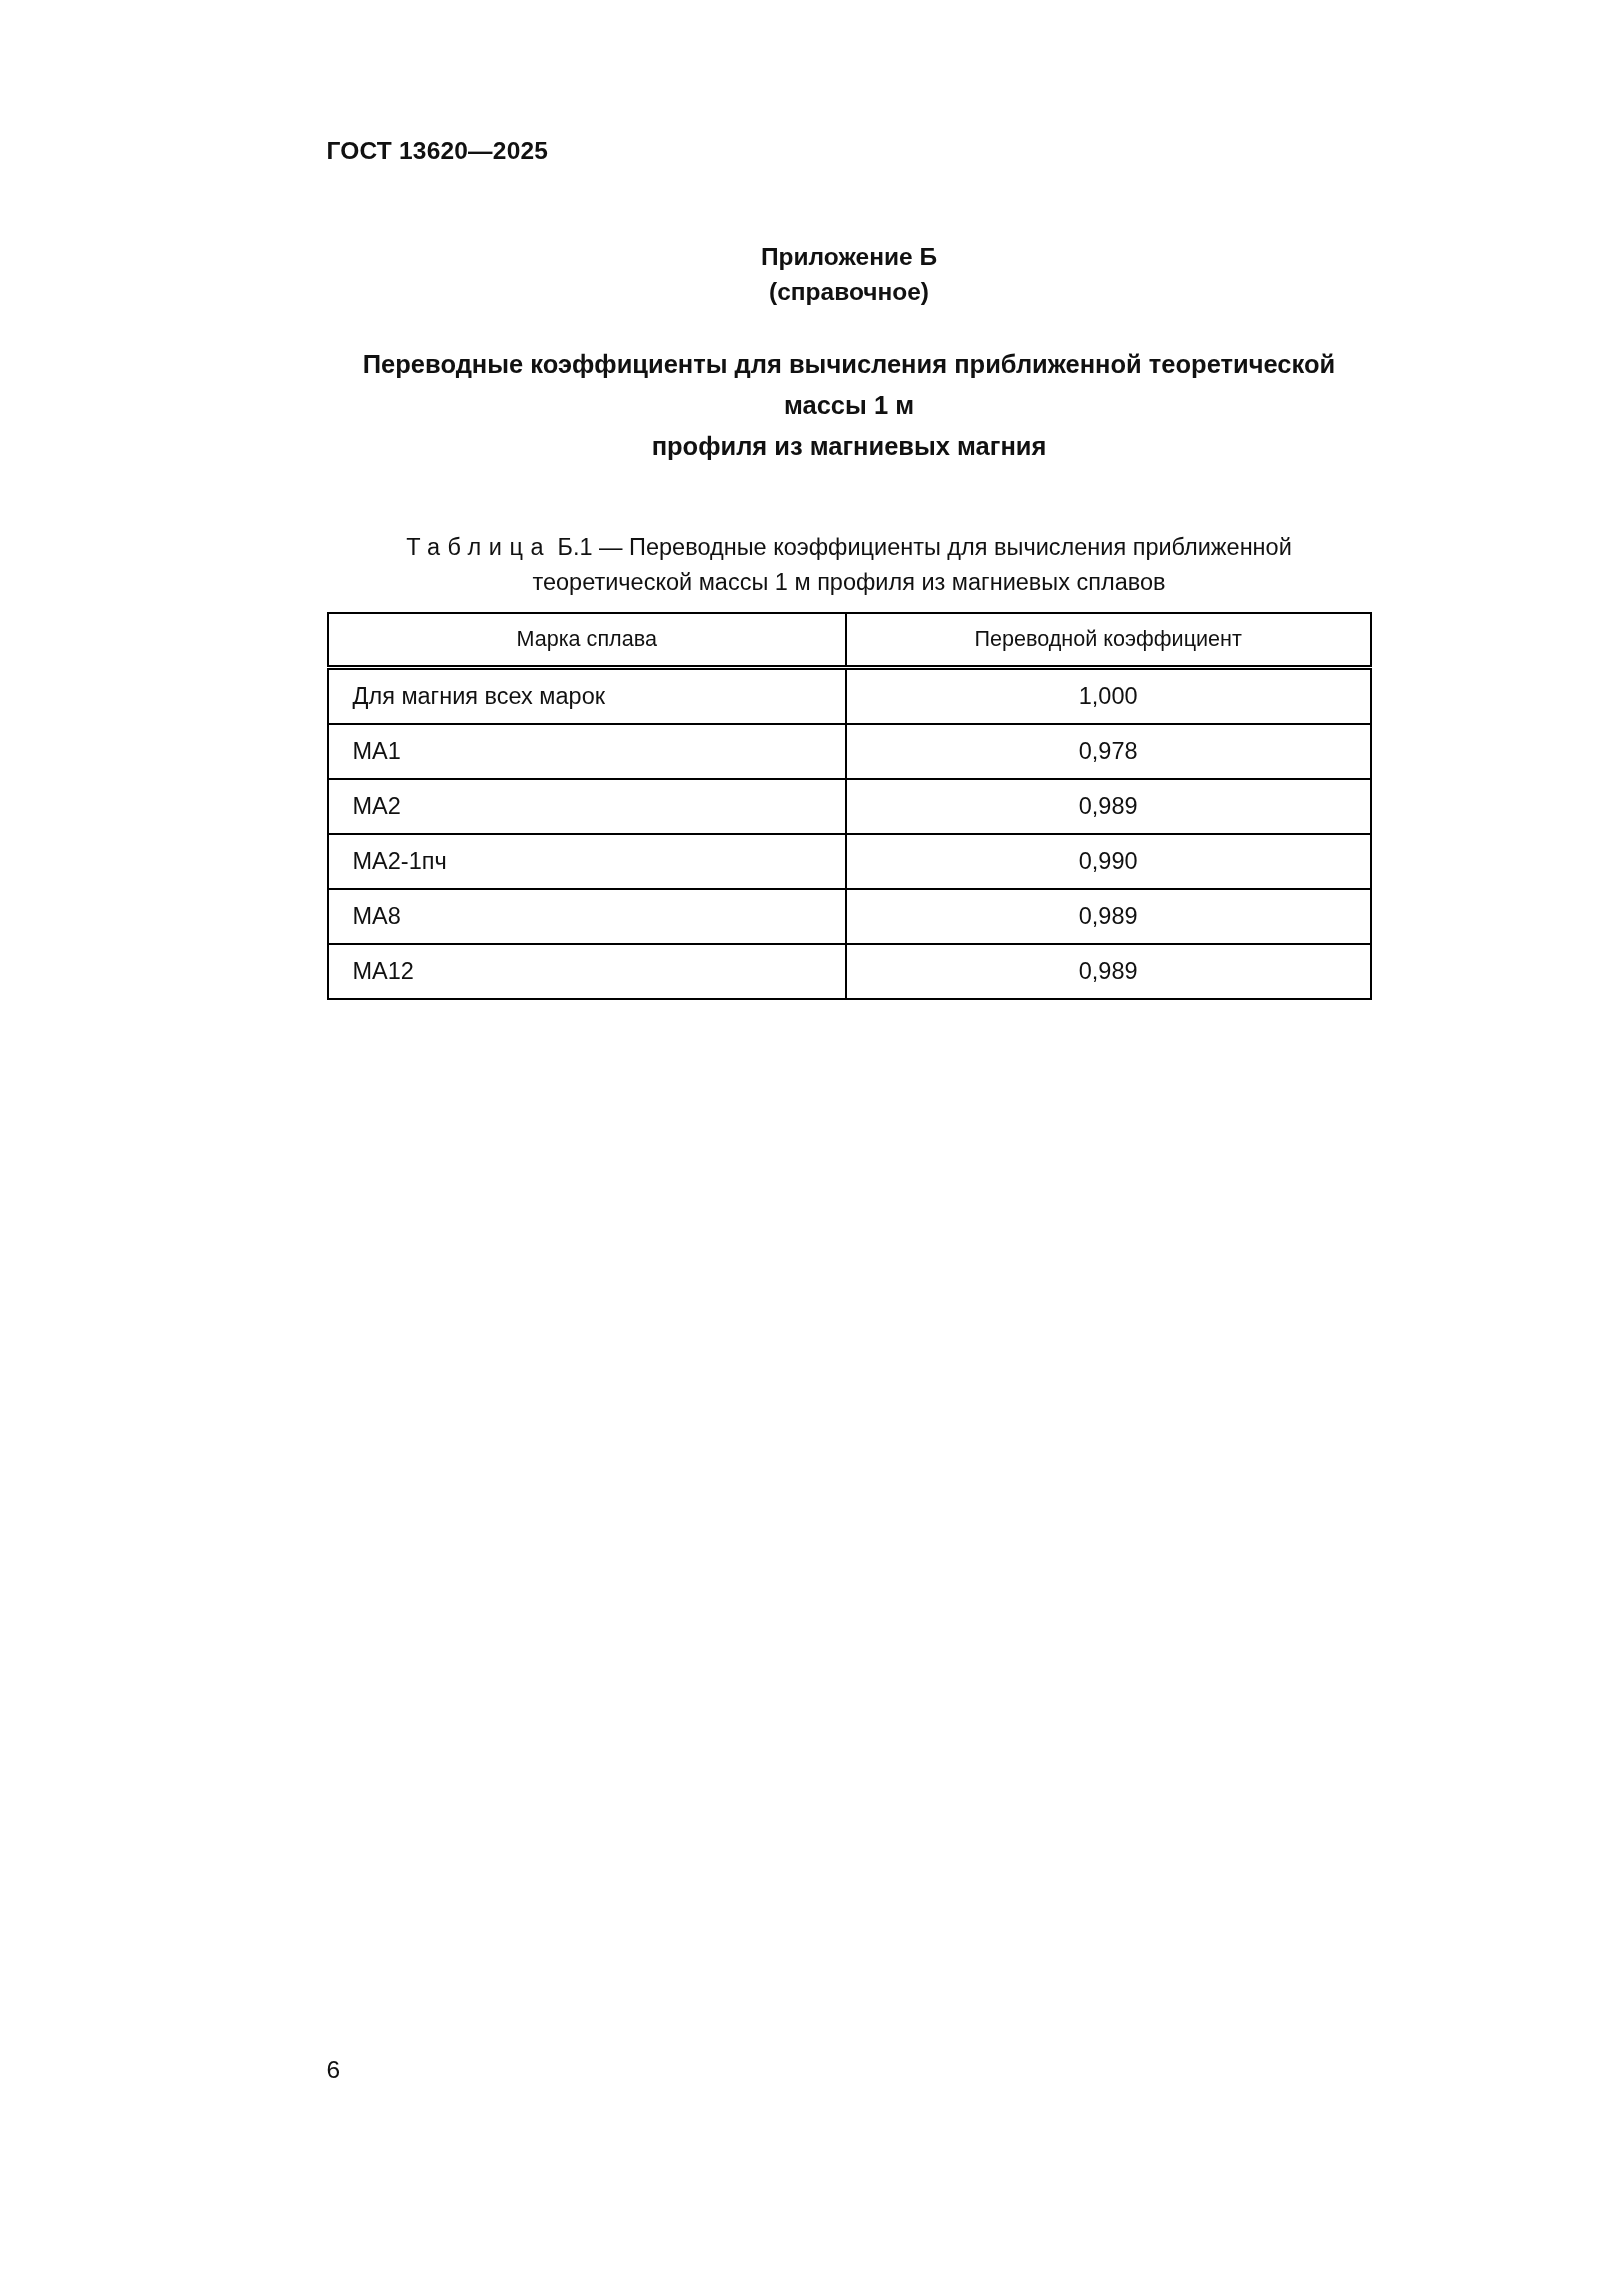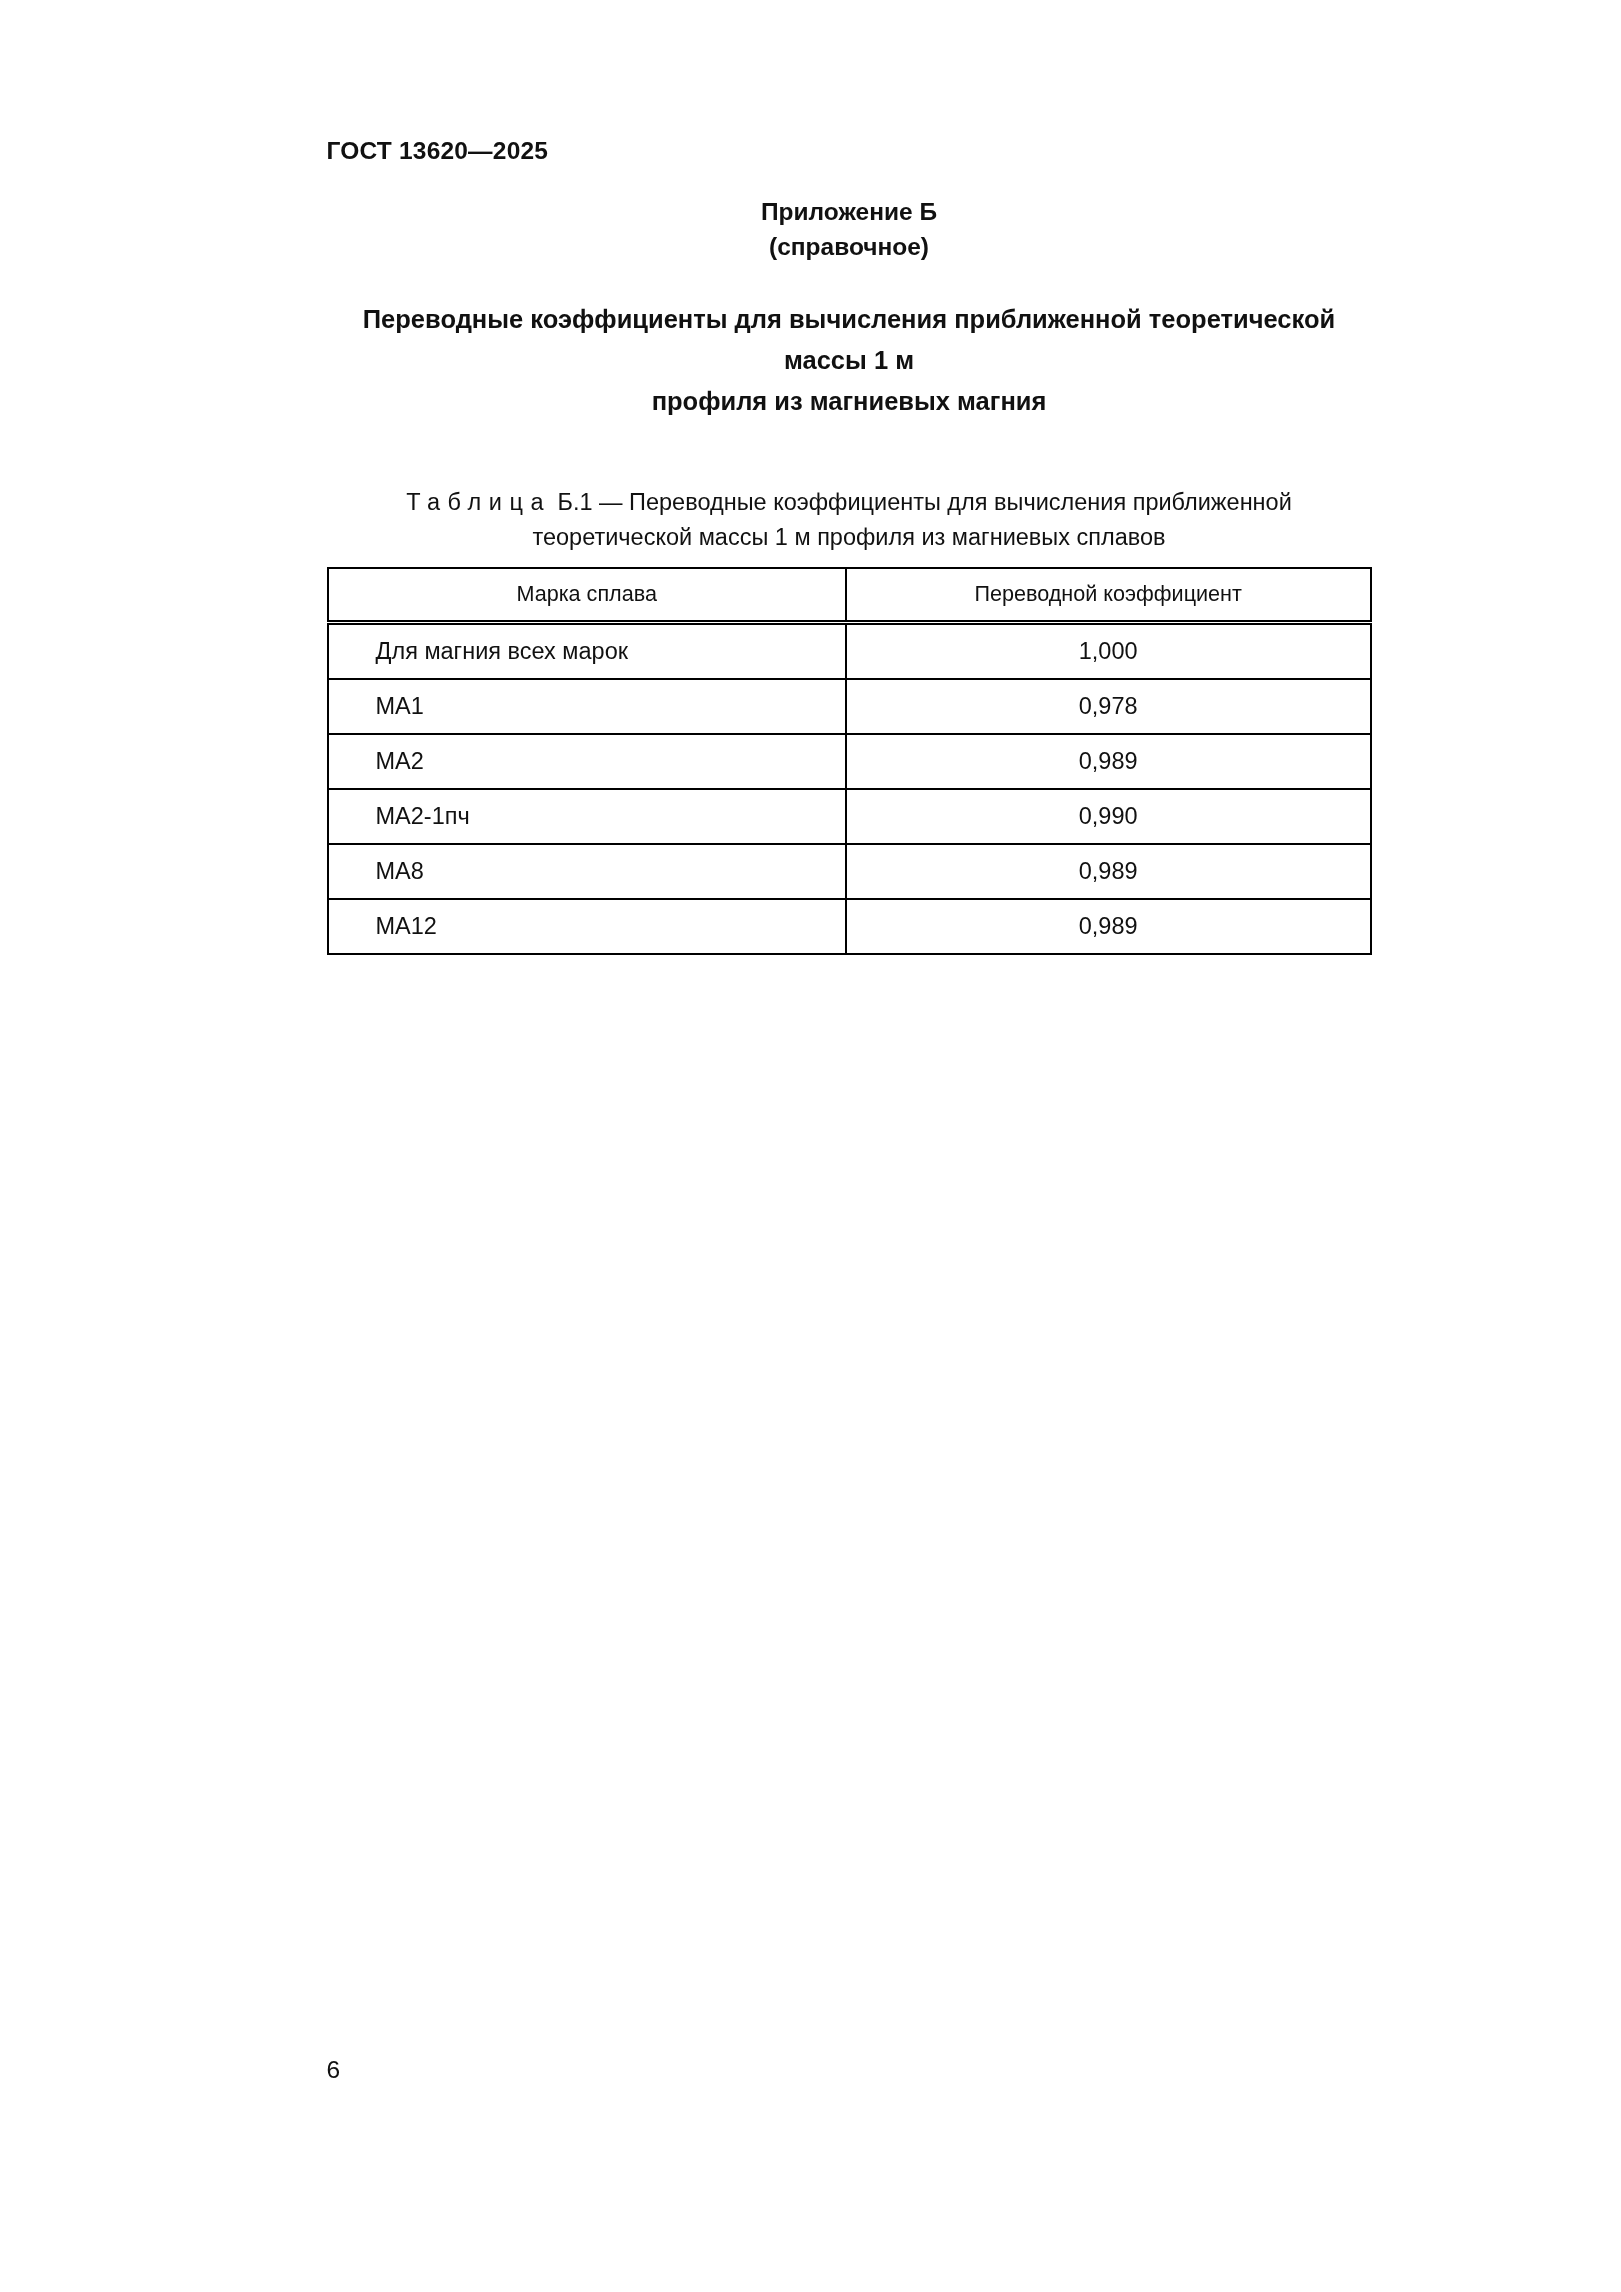--- a/index.html
+++ b/index.html
@@ -25,21 +25,21 @@
     font-size: 24.5px;
     font-weight: bold;
     letter-spacing: 0.2px;
   }
 
   .center-block {
     text-align: center;
   }
 
   .appendix-label {
-    margin-top: 29px;
+    margin-top: 74px;
     font-size: 24.5px;
     font-weight: bold;
     line-height: 35px;
   }
   .appendix-kind {
     font-size: 24.5px;
     font-weight: bold;
     line-height: 35px;
   }
 
@@ -84,21 +84,21 @@
     padding: 0 4px;
   }
   table.coef-table td {
     height: 53px;
     font-size: 23.5px;
     vertical-align: middle;
     padding: 0 9.8px;
   }
   table.coef-table td.grade-cell {
     text-align: left;
-    padding-left: 47px;
+    padding-left: 24px;
   }
   table.coef-table td.coef-cell {
     text-align: center;
   }
   .col-grade { width: 49.7%; }
   .col-coef  { width: 50.3%; }
 
   .page-number {
     position: absolute;
     left: 189px;

